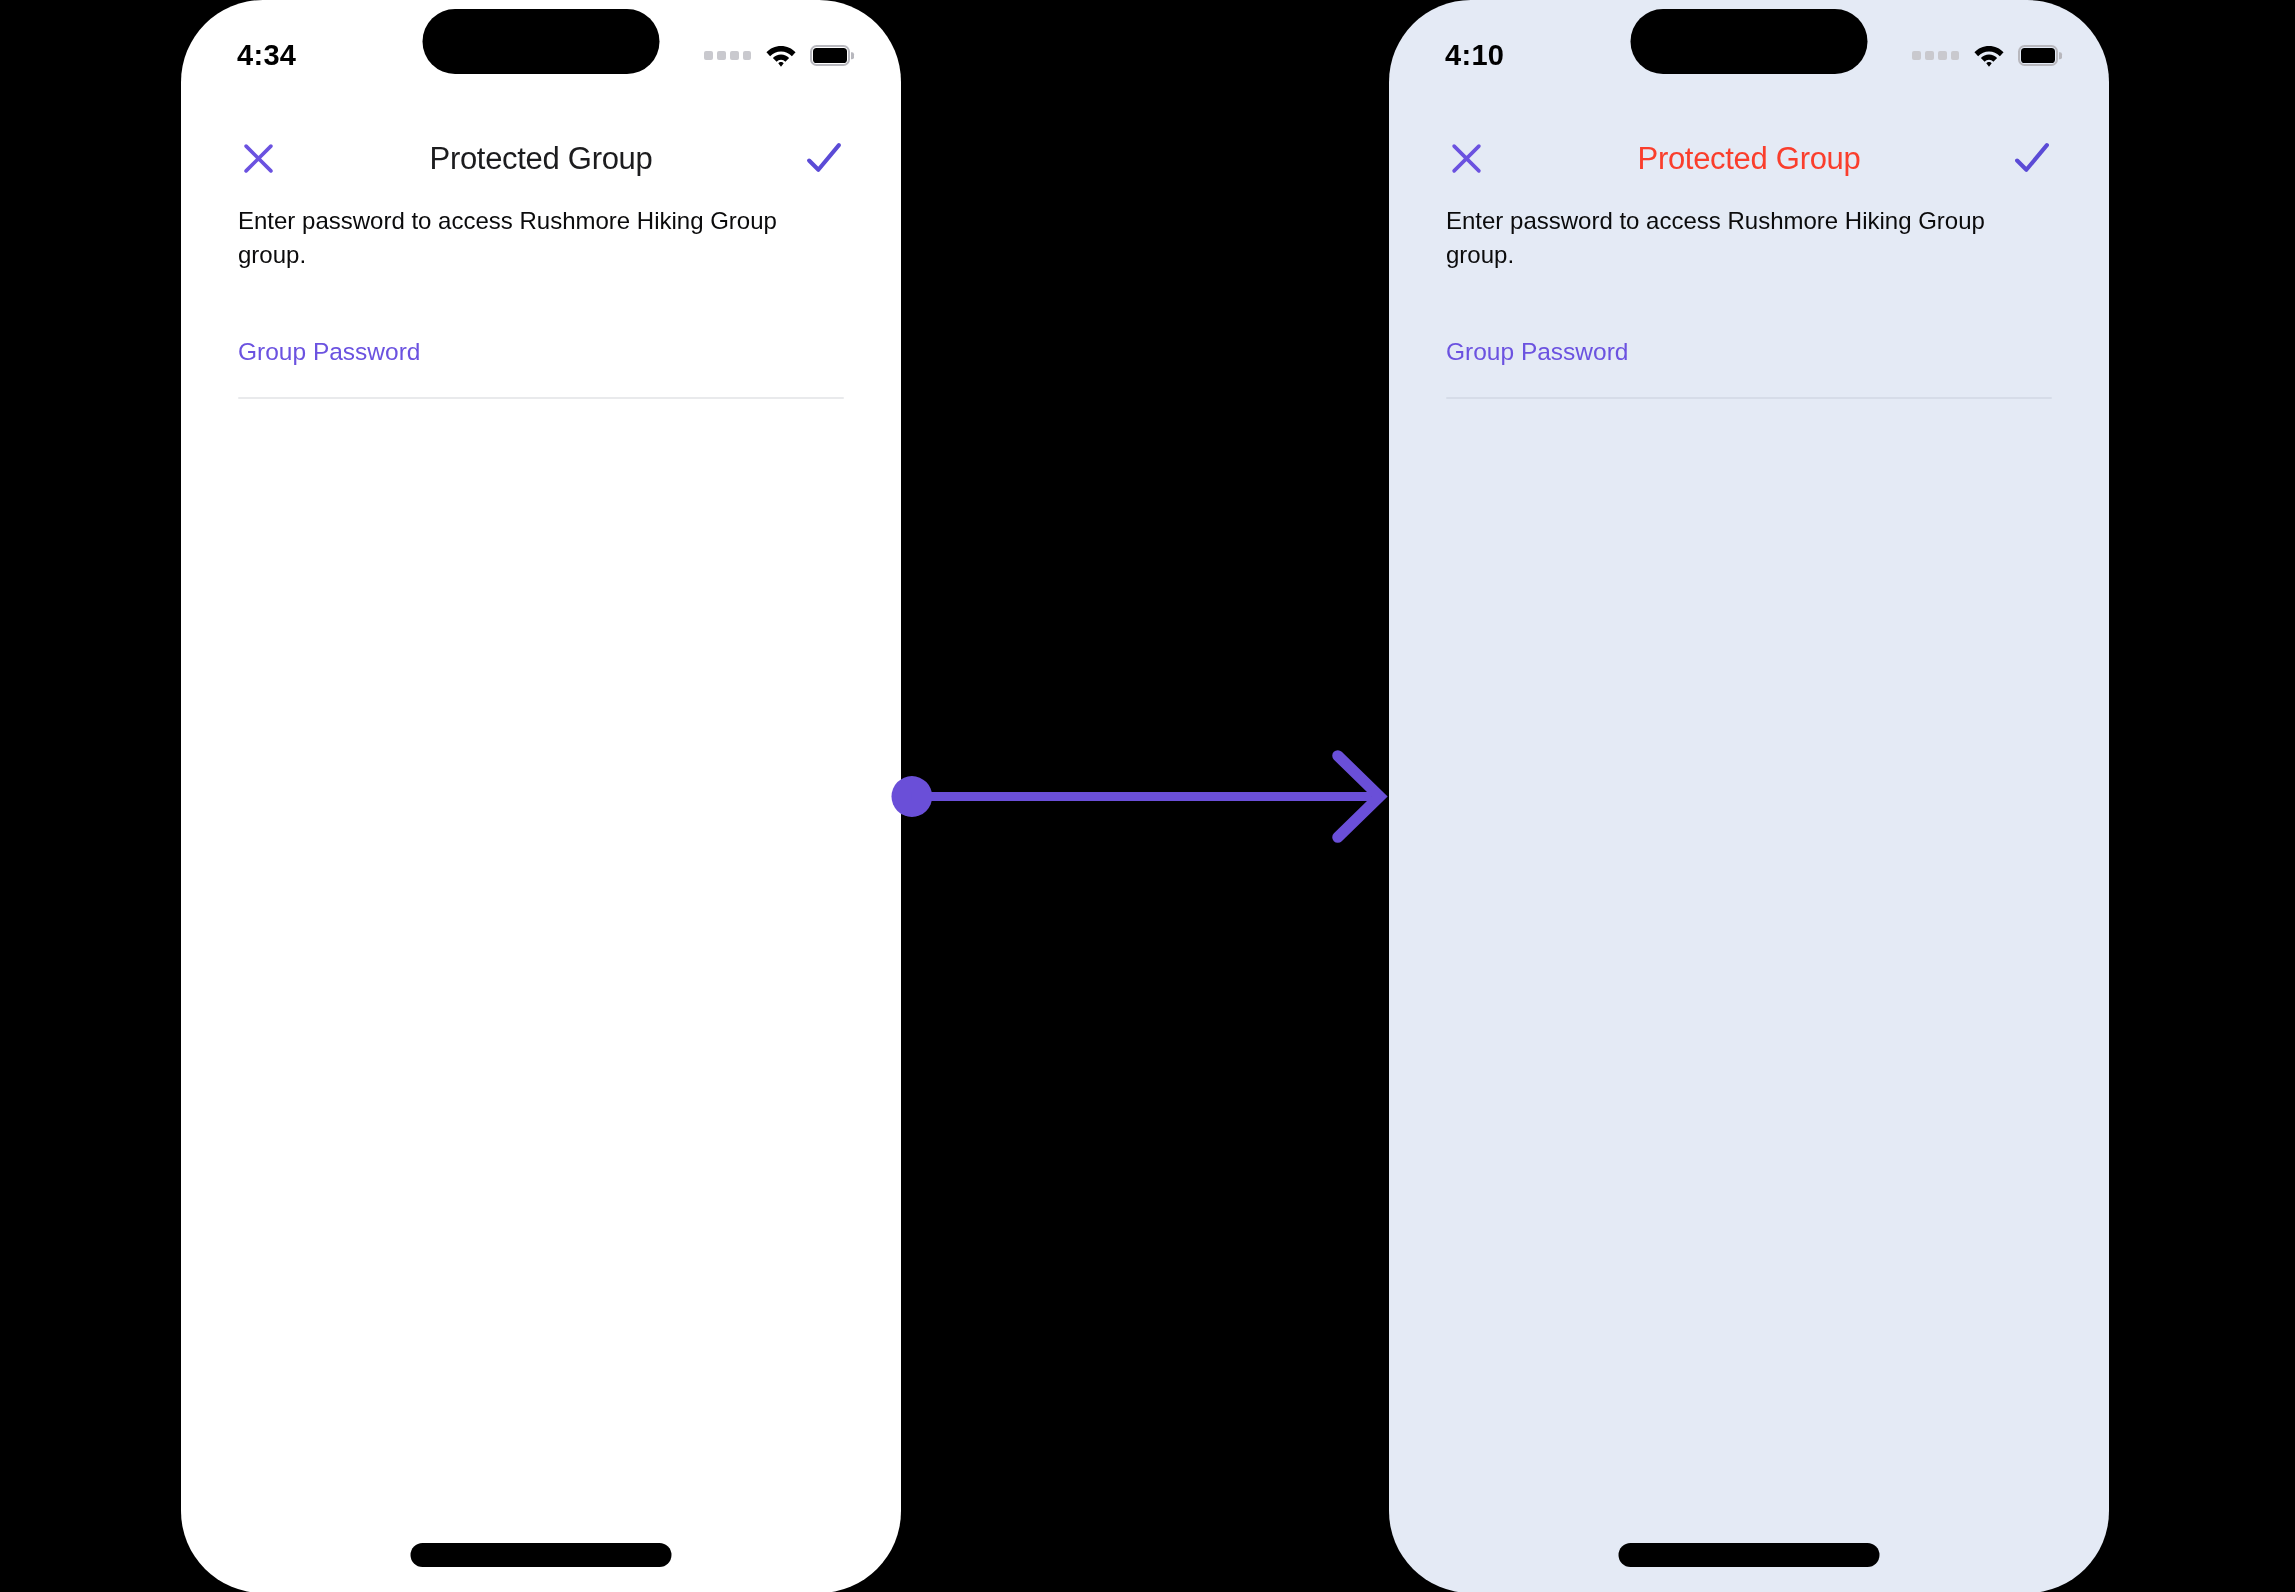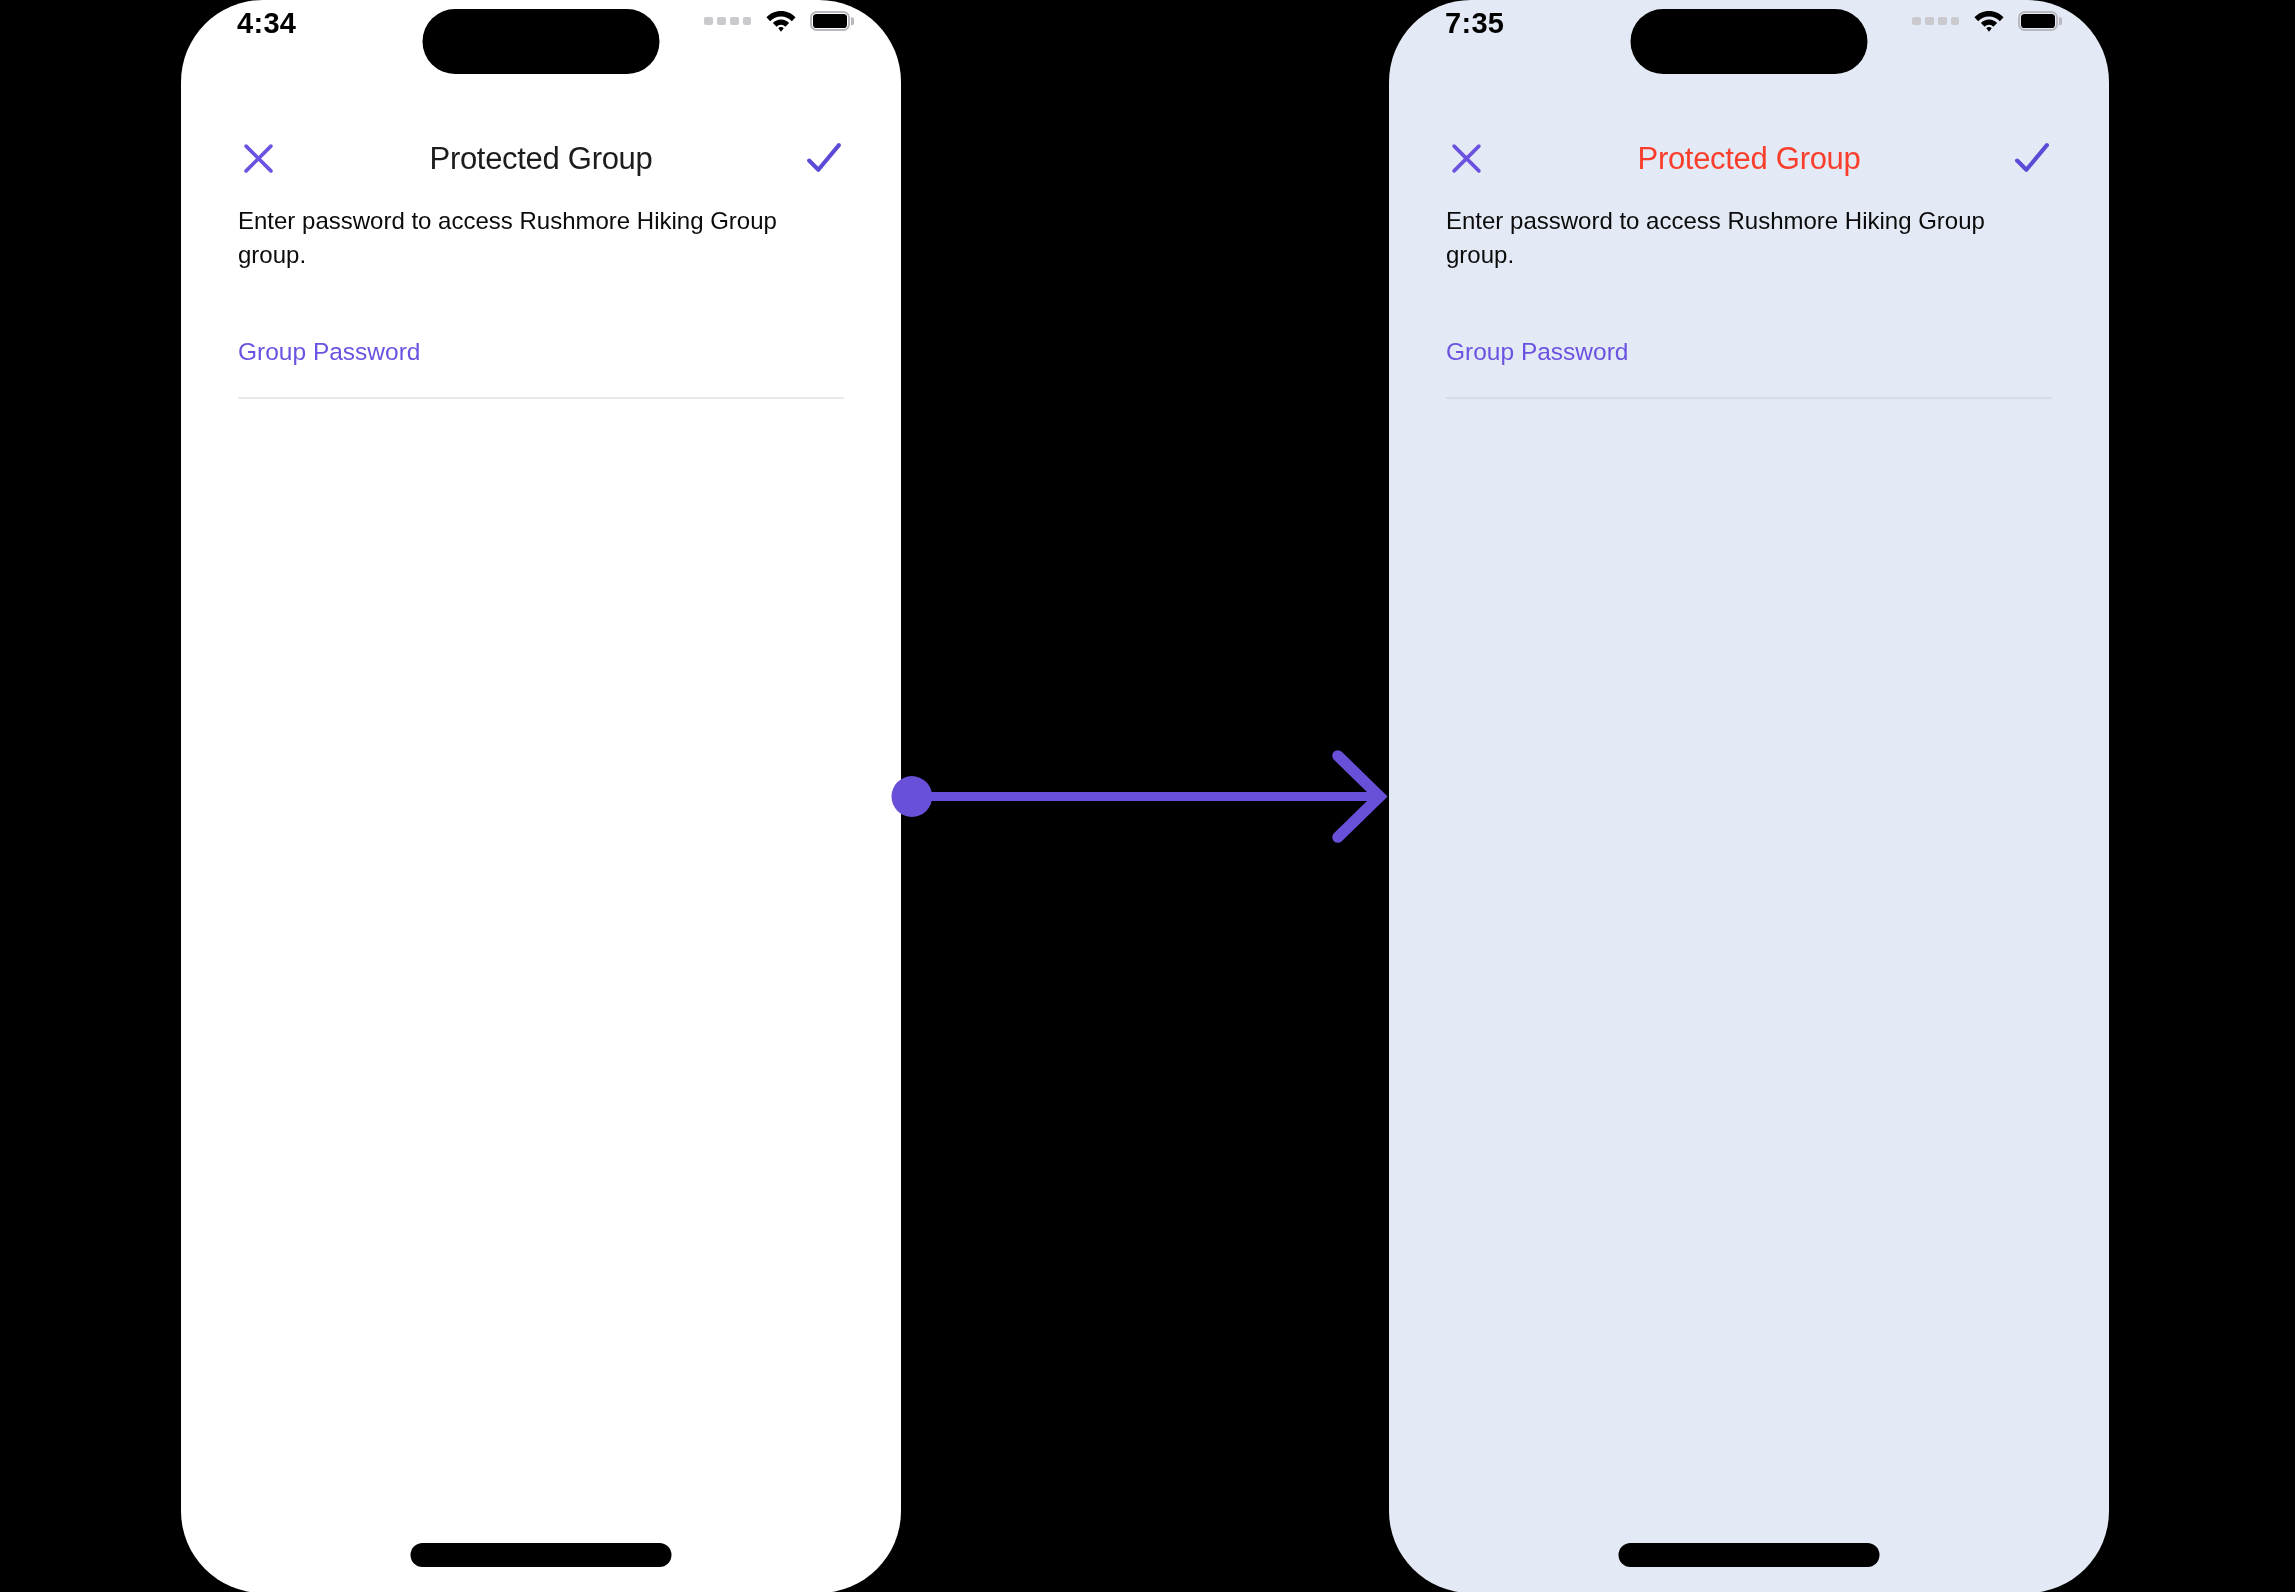--- a/index.html
+++ b/index.html
@@ -28,21 +28,21 @@
   }
   #phone-left  { left: 181px;  background: #FFFFFF; }
   #phone-right { left: 1389px; background: #E4EAF5; }
 
   
   .status-bar {
     position: absolute;
     top: 0; left: 0; right: 0;
     height: 102px;
     display: flex;
-    align-items: flex-start;
+    align-items: center;
     justify-content: space-between;
     padding: 0 51px 0 56px;
     box-sizing: border-box;
   }
   .status-time {
     font-size: 29px;
     font-weight: 700;
     letter-spacing: 0.3px;
     color: #000000;
     line-height: 1;
@@ -231,21 +231,21 @@
       <div class="field-underline"></div>
     </div>
   </div>
 
   <div class="home-indicator"></div>
 </div>
 
 <div class="phone" id="phone-right">
 
   <div class="status-bar">
-    <div class="status-time">7:35</div>
+    <div class="status-time">4:10</div>
     <div class="dynamic-island"></div>
     <div class="status-right">
       <span class="sig-dots">
           <i></i>
           <i></i>
           <i></i>
           <i></i>
         </span>
       <svg class="wifi-icon" viewBox="0 0 62 46">
         <path d="M31 4C19.5 4 9.6 8.8 2.5 16.3l7.2 7.6C15.3 18.1 22.7 14.6 31 14.6s15.7 3.5 21.3 9.3l7.2-7.6C52.4 8.8 42.5 4 31 4z" fill="#000"></path>

